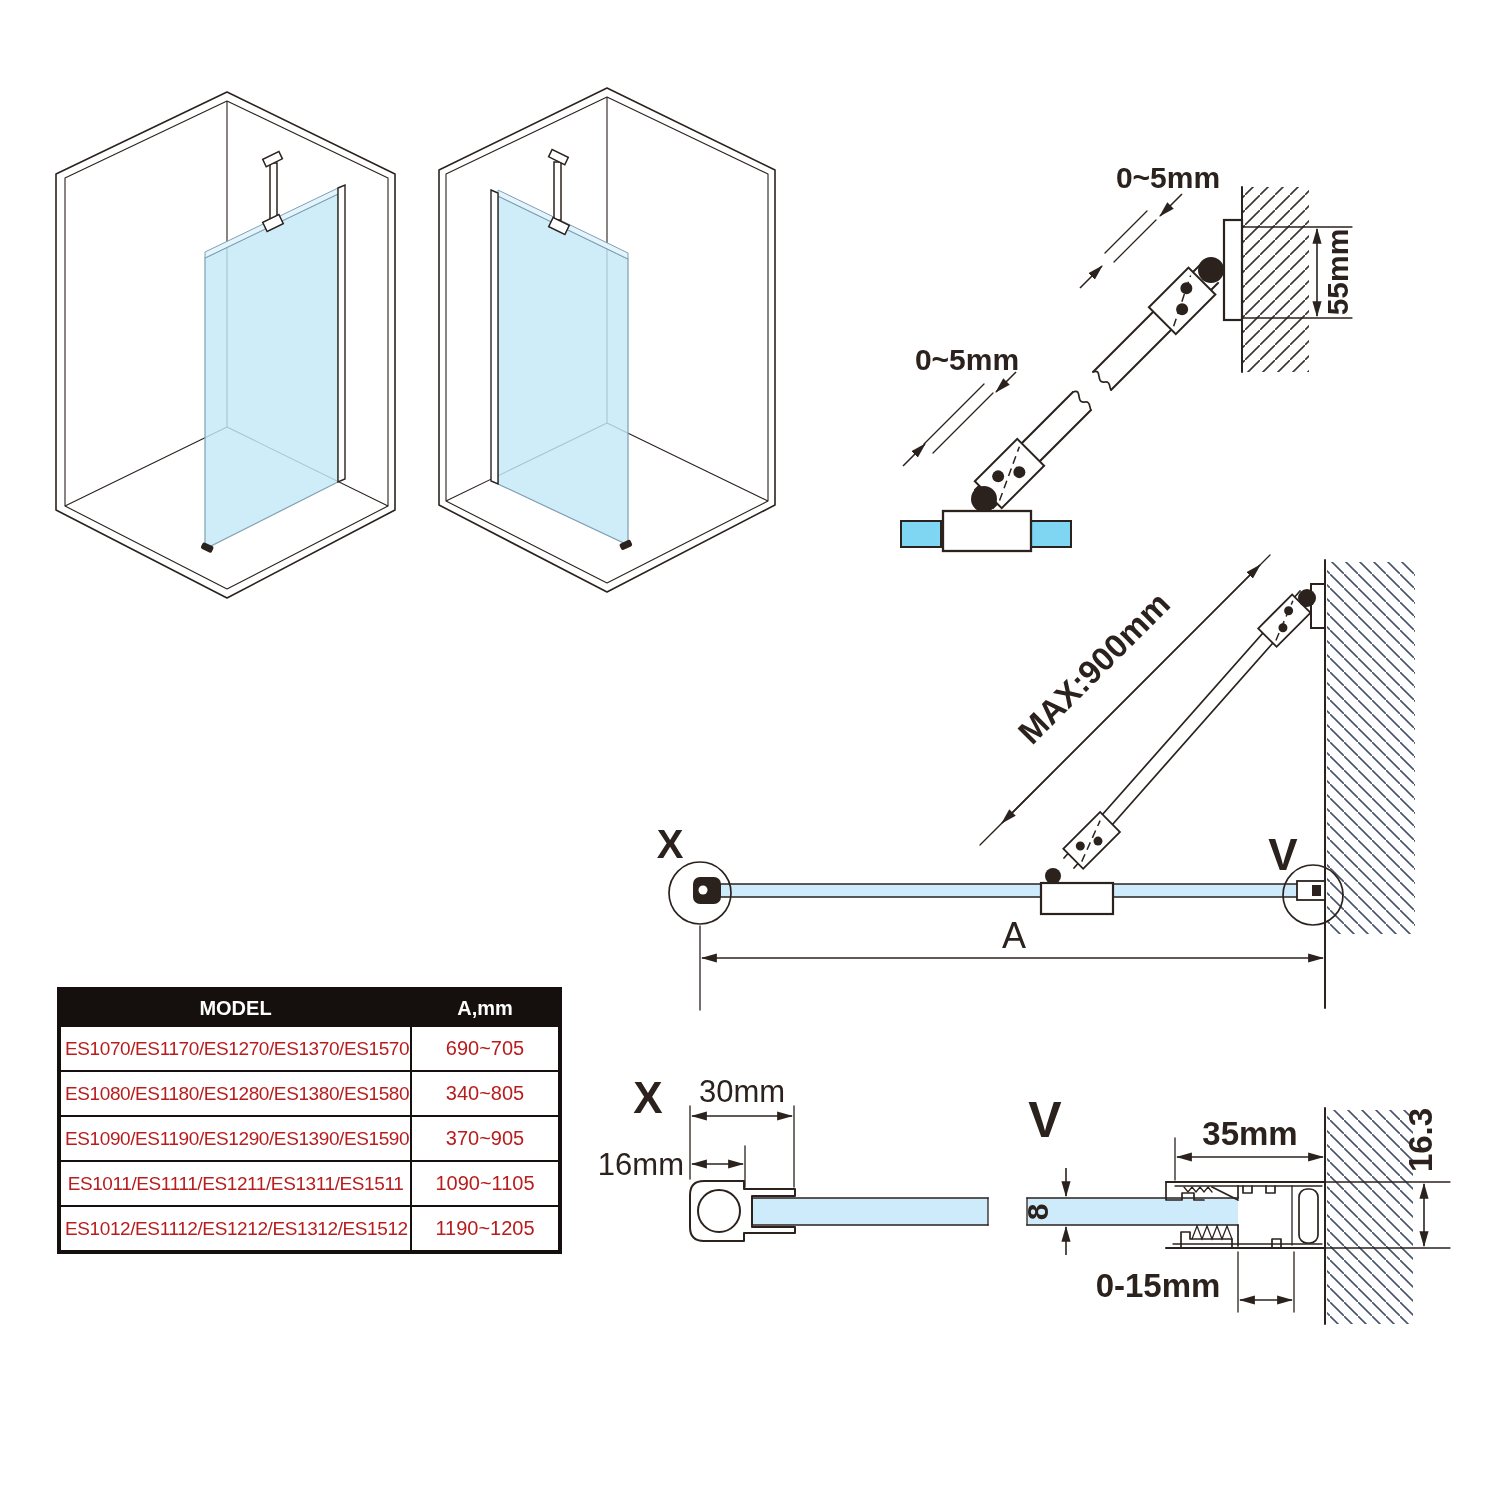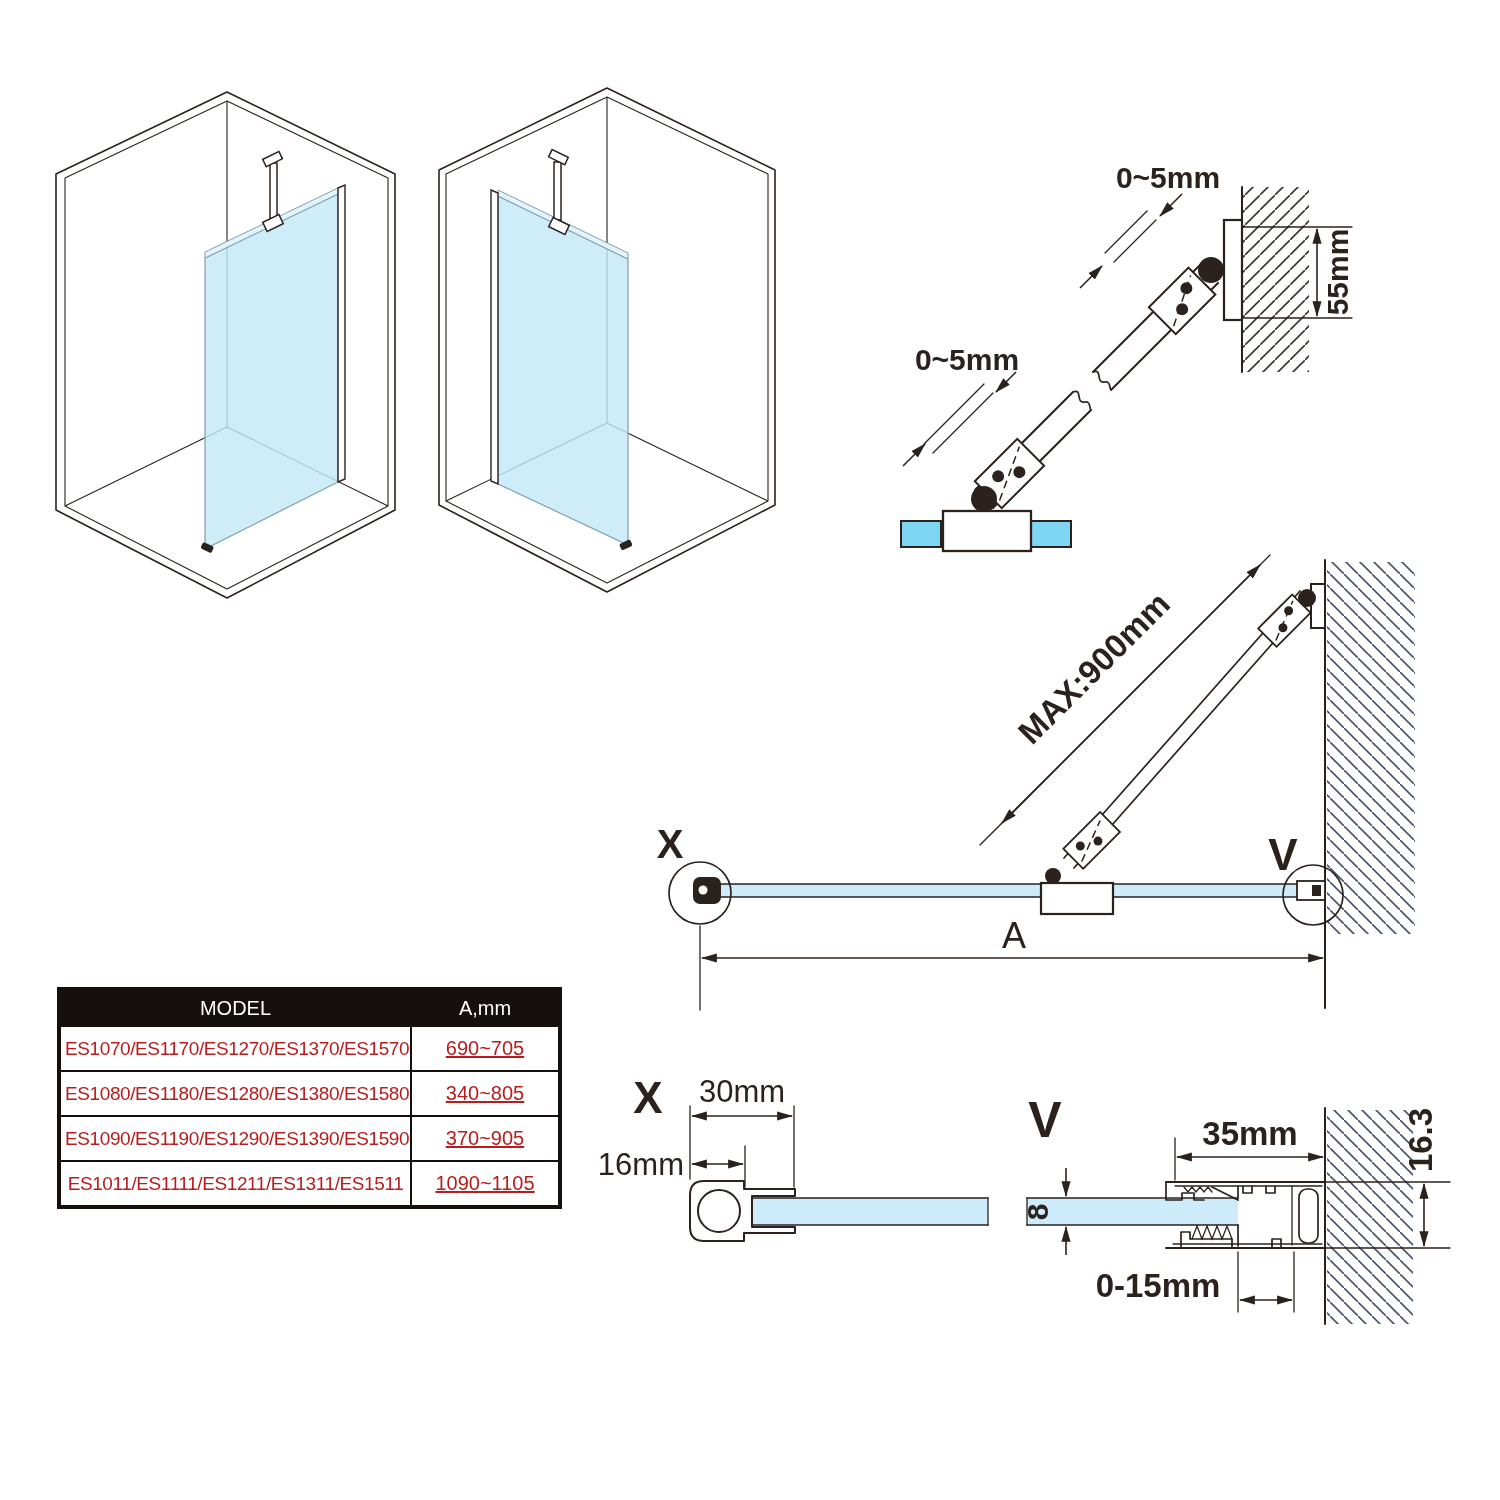--- a/index.html
+++ b/index.html
@@ -23,26 +23,26 @@
   text{fill:#2b221e;}
   .t-dim {font-size:30px; font-weight:bold;}
   .t-dim33{font-size:33px; font-weight:bold;}
   .t-reg {font-size:31px; font-weight:normal;}
   .t-a   {font-size:36px; font-weight:normal;}
   .t-mark{font-size:40px; font-weight:bold;}
   .t-sec {font-size:46px; font-weight:bold;}
   
   .model-table{position:absolute; left:57px; top:987px; width:501px; border-collapse:collapse;
                border:4px solid #15100d; table-layout:fixed; background:#fff;}
-  .model-table th{background:#15100d; color:#ffffff; font-size:20px; font-weight:normal;
+  .model-table th{background:#15100d; color:#ffffff; font-size:20px; font-weight:bold;
                   height:30px; padding:2px 4px; border:2px solid #15100d; text-align:center;}
   .model-table td{border:2px solid #15100d; height:43px; text-align:center; vertical-align:middle;
                   color:#b91c1c; background:#fff; padding:0 4px;}
   .model-table td:first-child{font-size:19px; letter-spacing:-0.4px;}
-  .model-table td:last-child{font-size:20px;text-decoration:underline;}
+  .model-table td:last-child{font-size:20px;}
   .col-model{width:352px;} .col-a{width:149px;}
 </style>
 </head>
 <body>
 
 <div class="stage">
 
 <svg width="1500" height="1500" viewBox="0 0 1500 1500">
   <defs>
     <marker id="ar" viewBox="0 0 14 10" refX="13" refY="5" markerWidth="16" markerHeight="12" markerUnits="userSpaceOnUse" orient="auto-start-reverse">
@@ -299,16 +299,20 @@
           <td>340~805</td>
         </tr>
         <tr>
           <td>ES1090/ES1190/ES1290/ES1390/ES1590</td>
           <td>370~905</td>
         </tr>
         <tr>
           <td>ES1011/ES1111/ES1211/ES1311/ES1511</td>
           <td>1090~1105</td>
         </tr>
+        <tr>
+          <td>ES1012/ES1112/ES1212/ES1312/ES1512</td>
+          <td>1190~1205</td>
+        </tr>
       </tbody>
 </table>
 
 </div>
 
 </body></html>

